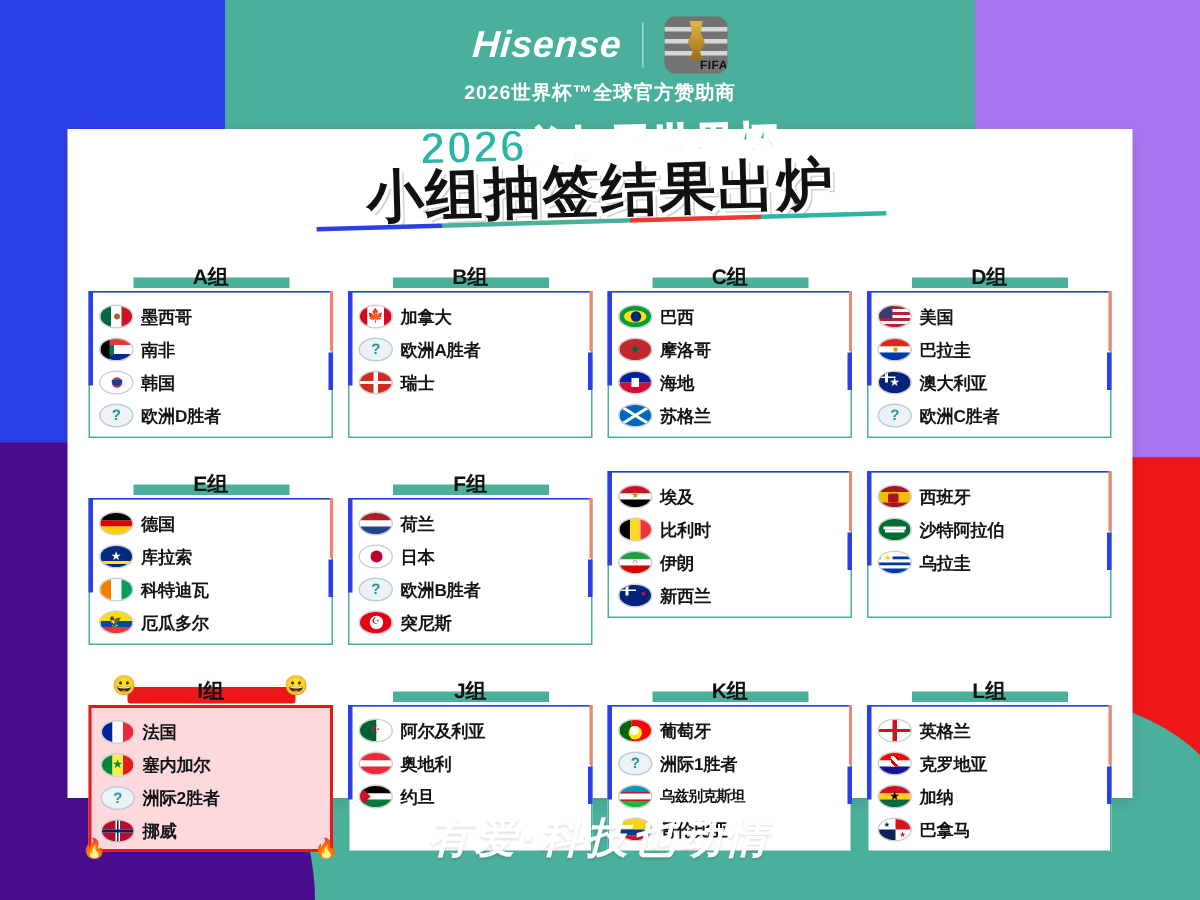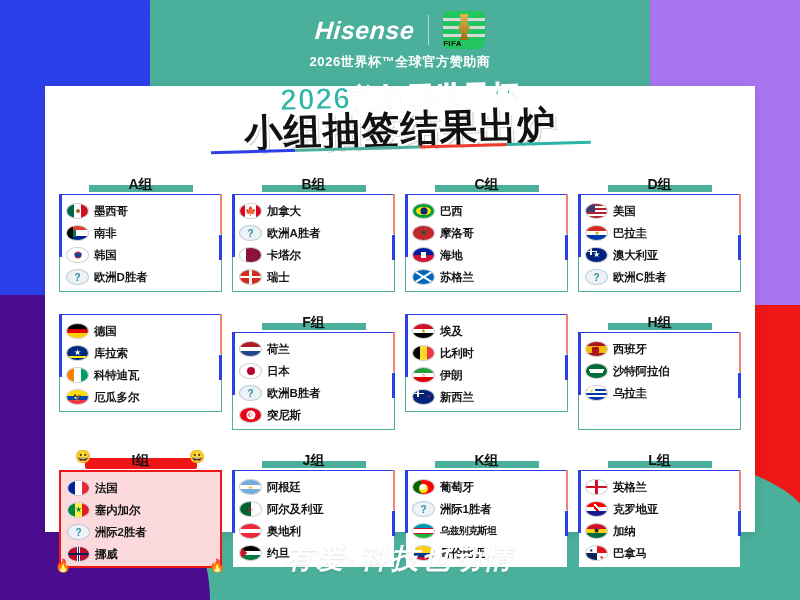--- a/index.html
+++ b/index.html
@@ -91,27 +91,27 @@
     letter-spacing: 0.5px;
     font-style: italic;
     transform: skewX(-4deg);
   }
   .brand-divider {
     width: 1px; height: 30px;
     background: rgba(255,255,255,.55);
   }
   .fifa-badge {
     width: 42px; height: 38px;
-    background: #22c55e;
+    background: #737373;
     border-radius: 7px;
     position: relative;
     overflow: hidden;
     display: flex;
     flex-direction: column;
-    align-items: flex-start;
+    align-items: flex-end;
     justify-content: flex-end;
   }
   .fifa-badge .stripe {
     position: absolute;
     left: 0; width: 100%; height: 3px;
     background: #d8d8d8;
   }
   .fifa-badge .s1 { top: 7px; }
   .fifa-badge .s2 { top: 15px; }
   .fifa-badge .s3 { top: 23px; }
@@ -443,27 +443,20 @@
               <span class="team-name">加拿大</span>
             </div>
             <div class="team">
               <span class="flag q">
                 <span>?</span>
               </span>
               <span class="team-name">欧洲A胜者</span>
             </div>
             <div class="team">
               <span class="flag">
-                <i style="left:0%;top:0;width:28%;height:100%;background:#fff"></i>
-                <i style="left:28%;top:0;width:72%;height:100%;background:#8A1538"></i>
-              </span>
-              <span class="team-name">卡塔尔</span>
-            </div>
-            <div class="team">
-              <span class="flag">
                 <i style="left:0;top:0;width:100%;height:100%;background:#D52B1E"></i>
                 <i style="left:42%;top:0;width:16%;height:100%;background:#fff"></i>
                 <i style="left:0;top:40%;width:100%;height:20%;background:#fff"></i>
               </span>
               <span class="team-name">瑞士</span>
             </div>
           </div>
         </div>
         <div class="group">
           <div class="group-label"><span class="label-bar"></span><span>C组</span></div>
@@ -542,20 +535,21 @@
             </div>
             <div class="team">
               <span class="flag q">
                 <span>?</span>
               </span>
               <span class="team-name">欧洲C胜者</span>
             </div>
           </div>
         </div>
         <div class="group">
+          <div class="group-label"><span class="label-bar"></span><span>E组</span></div>
           <div class="group-box">
             <span class="edge-top"></span>
             <span class="edge-blue-r"></span>
             <div class="team">
               <span class="flag">
                 <i style="left:0;top:0%;width:100%;height:33.3%;background:#000"></i>
                 <i style="left:0;top:33.3%;width:100%;height:33.4%;background:#DD0000"></i>
                 <i style="left:0;top:66.7%;width:100%;height:33.3%;background:#FFCE00"></i>
               </span>
               <span class="team-name">德国</span>
@@ -659,21 +653,20 @@
                 <i style="left:0;top:0;width:46%;height:52%;background:#012169"></i>
                 <i style="left:-4%;top:20%;width:54%;height:10%;background:#fff"></i>
                 <i style="left:18%;top:0;width:10%;height:52%;background:#fff"></i>
                 <i style="left:66%;top:30%;font-style:normal;font-size:5px;line-height:5px;color:#CC142B">★</i>
               </span>
               <span class="team-name">新西兰</span>
             </div>
           </div>
         </div>
         <div class="group">
-          <div class="group-label"><span class="label-bar"></span><span>H组</span></div>
           <div class="group-box">
             <span class="edge-top"></span>
             <span class="edge-blue-r"></span>
             <div class="team">
               <span class="flag">
                 <i style="left:0;top:0%;width:100%;height:25%;background:#AA151B"></i>
                 <i style="left:0;top:25%;width:100%;height:50%;background:#F1BF00"></i>
                 <i style="left:0;top:75%;width:100%;height:25%;background:#AA151B"></i>
                 <i style="left:30%;top:38%;width:7px;height:6px;background:#AD1519;border-radius:1px"></i>
               </span>
@@ -742,29 +735,20 @@
             <span class="fire-r">🔥</span>
           </div>
         </div>
         <div class="group">
           <div class="group-label"><span class="label-bar"></span><span>J组</span></div>
           <div class="group-box">
             <span class="edge-top"></span>
             <span class="edge-blue-r"></span>
             <div class="team">
               <span class="flag">
-                <i style="left:0;top:0%;width:100%;height:33.3%;background:#74ACDF"></i>
-                <i style="left:0;top:33.3%;width:100%;height:33.4%;background:#fff"></i>
-                <i style="left:0;top:66.7%;width:100%;height:33.3%;background:#74ACDF"></i>
-                <i style="left:50%;top:50%;transform:translate(-50%,-50%);font-style:normal;font-size:7px;line-height:7px;color:#F6B40E">☀</i>
-              </span>
-              <span class="team-name">阿根廷</span>
-            </div>
-            <div class="team">
-              <span class="flag">
                 <i style="left:0%;top:0;width:50%;height:100%;background:#006233"></i>
                 <i style="left:50%;top:0;width:50%;height:100%;background:#fff"></i>
                 <i style="left:50%;top:50%;transform:translate(-50%,-50%);font-style:normal;font-size:7px;line-height:7px;color:#D21034">☪</i>
               </span>
               <span class="team-name">阿尔及利亚</span>
             </div>
             <div class="team">
               <span class="flag">
                 <i style="left:0;top:0%;width:100%;height:33.3%;background:#ED2939"></i>
                 <i style="left:0;top:33.3%;width:100%;height:33.4%;background:#fff"></i>

